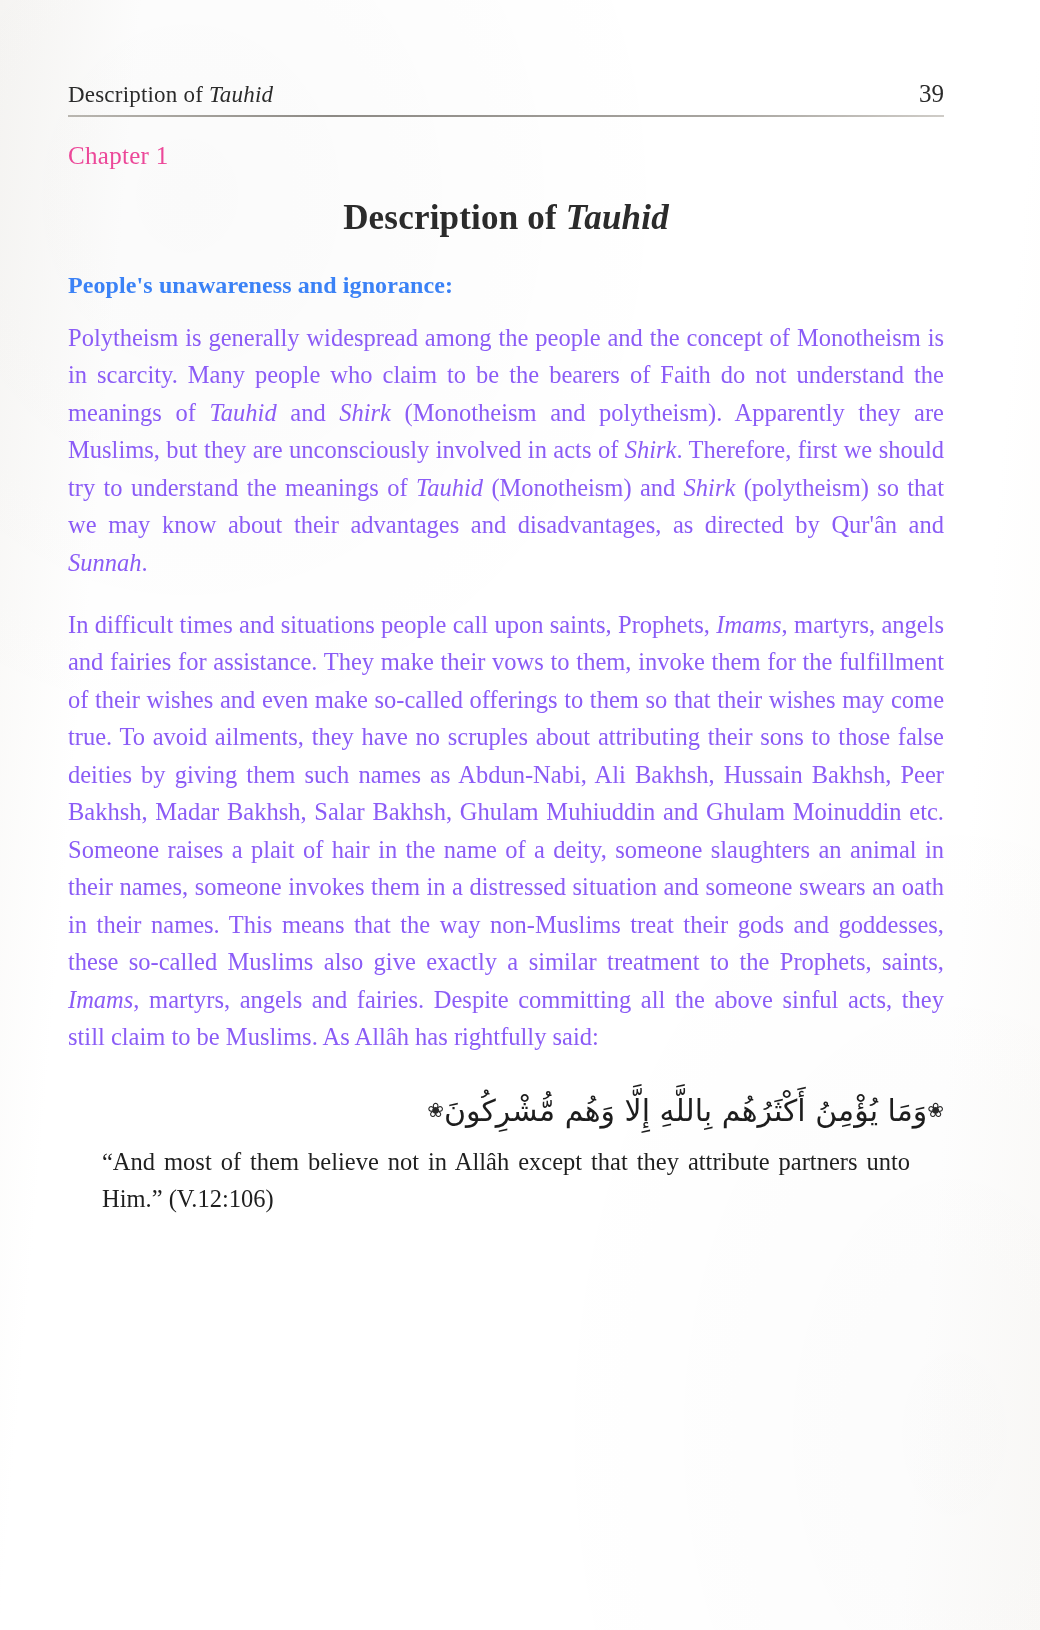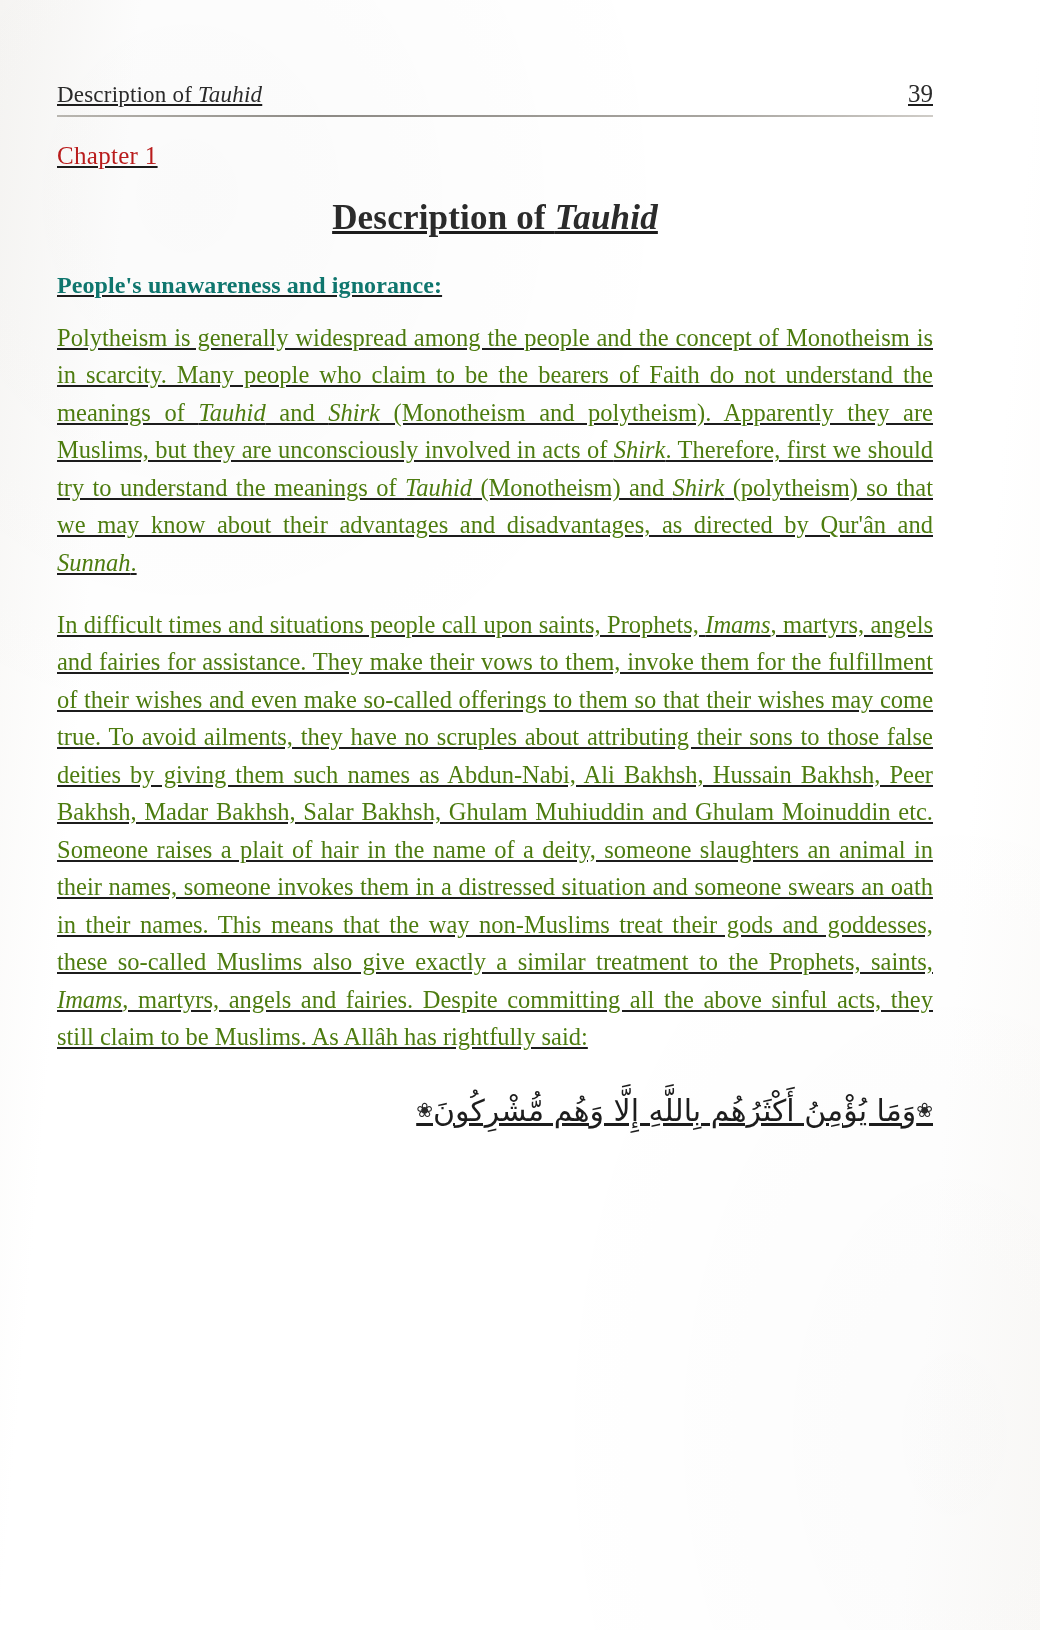--- a/index.html
+++ b/index.html
@@ -21,24 +21,23 @@
     position: absolute;
     inset: 0;
     background:
       radial-gradient(ellipse 70% 50% at 18% 12%, rgba(0,0,0,0.018), rgba(0,0,0,0) 70%),
       radial-gradient(ellipse 60% 60% at 92% 88%, rgba(0,0,0,0.015), rgba(0,0,0,0) 70%),
       linear-gradient(95deg, #f7f6f4 0%, #ffffff 12%, #ffffff 88%, #fbfaf8 100%);
   }
 
   .content {
     position: absolute;
-    left: 57px;
+    left: 68px;
     top: 0;
     width: 876px;
-    text-decoration: underline;
   }
 
   
   .running-head {
     display: flex;
     align-items: baseline;
     justify-content: space-between;
     padding-top: 80px;
   }
   .running-head-title {
@@ -56,51 +55,51 @@
     margin-top: 7px;
     height: 2px;
     background: linear-gradient(90deg, #b9b6b0 0%, #8d8a85 30%, #a8a5a0 75%, #cfccc7 100%);
   }
 
   
   .chapter-line {
     margin-top: 25px;
     font-size: 25px;
     letter-spacing: 0.3px;
-    color: #b91c1c;
+    color: #ec4899;
   }
 
   
   .page-title {
     margin-top: 28px;
     text-align: center;
     font-size: 35px;
     font-weight: bold;
     color: #2b2b2b;
     letter-spacing: 0.2px;
   }
   .page-title .it { font-style: italic; }
 
   
   .section-heading {
     margin-top: 34px;
     font-size: 24px;
     font-weight: bold;
-    color: #0f766e;
+    color: #3b82f6;
     letter-spacing: 0.1px;
   }
 
   
   .body-par {
     margin-top: 12px;
     font-size: 24.5px;
     line-height: 37.5px;
     text-align: justify;
     text-justify: inter-word;
-    color: #4d7c0f;
+    color: #8b5cf6;
     hyphens: none;
   }
   .body-par .it { font-style: italic; }
 
   
   .verse-arabic {
     margin-top: 30px;
     font-size: 30px;
     line-height: 48px;
     direction: rtl;
@@ -138,14 +137,15 @@
 
   <h1 class="page-title"><span>Description of </span><span class="it">Tauhid</span></h1>
 
   <h2 class="section-heading">People's unawareness and ignorance:</h2>
   <p class="body-par"><span>Polytheism is generally widespread among the people and the concept of Monotheism is in scarcity. Many people who claim to be the bearers of Faith do not understand the meanings of </span><span class="it">Tauhid</span><span> and </span><span class="it">Shirk</span><span> (Monotheism and polytheism). Apparently they are Muslims, but they are unconsciously involved in acts of </span><span class="it">Shirk</span><span>. Therefore, first we should try to understand the meanings of </span><span class="it">Tauhid</span><span> (Monotheism) and </span><span class="it">Shirk</span><span> (polytheism) so that we may know about their advantages and disadvantages, as directed by Qur'ân and </span><span class="it">Sunnah</span><span>.</span></p>
 
   <p class="body-par"><span>In difficult times and situations people call upon saints, Prophets, </span><span class="it">Imams</span><span>, martyrs, angels and fairies for assistance. They make their vows to them, invoke them for the fulfillment of their wishes and even make so-called offerings to them so that their wishes may come true. To avoid ailments, they have no scruples about attributing their sons to those false deities by giving them such names as Abdun-Nabi, Ali Bakhsh, Hussain Bakhsh, Peer Bakhsh, Madar Bakhsh, Salar Bakhsh, Ghulam Muhiuddin and Ghulam Moinuddin etc. Someone raises a plait of hair in the name of a deity, someone slaughters an animal in their names, someone invokes them in a distressed situation and someone swears an oath in their names. This means that the way non-Muslims treat their gods and goddesses, these so-called Muslims also give exactly a similar treatment to the Prophets, saints, </span><span class="it">Imams</span><span>, martyrs, angels and fairies. Despite committing all the above sinful acts, they still claim to be Muslims. As Allâh has rightfully said:</span></p>
 
   <div class="verse-arabic"><span class="verse-ornament">❀</span><span>وَمَا يُؤْمِنُ أَكْثَرُهُم بِاللَّهِ إِلَّا وَهُم مُّشْرِكُونَ</span><span class="verse-ornament">❀</span></div>
 
+  <p class="verse-translation">“And most of them believe not in Allâh except that they attribute partners unto Him.” (V.12:106)</p>
 
 </div>
 
 </body></html>

